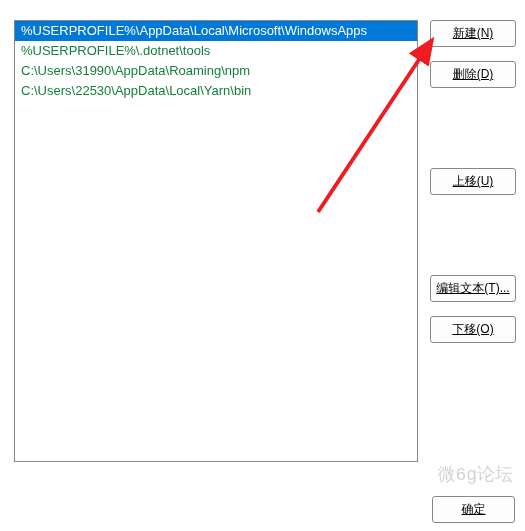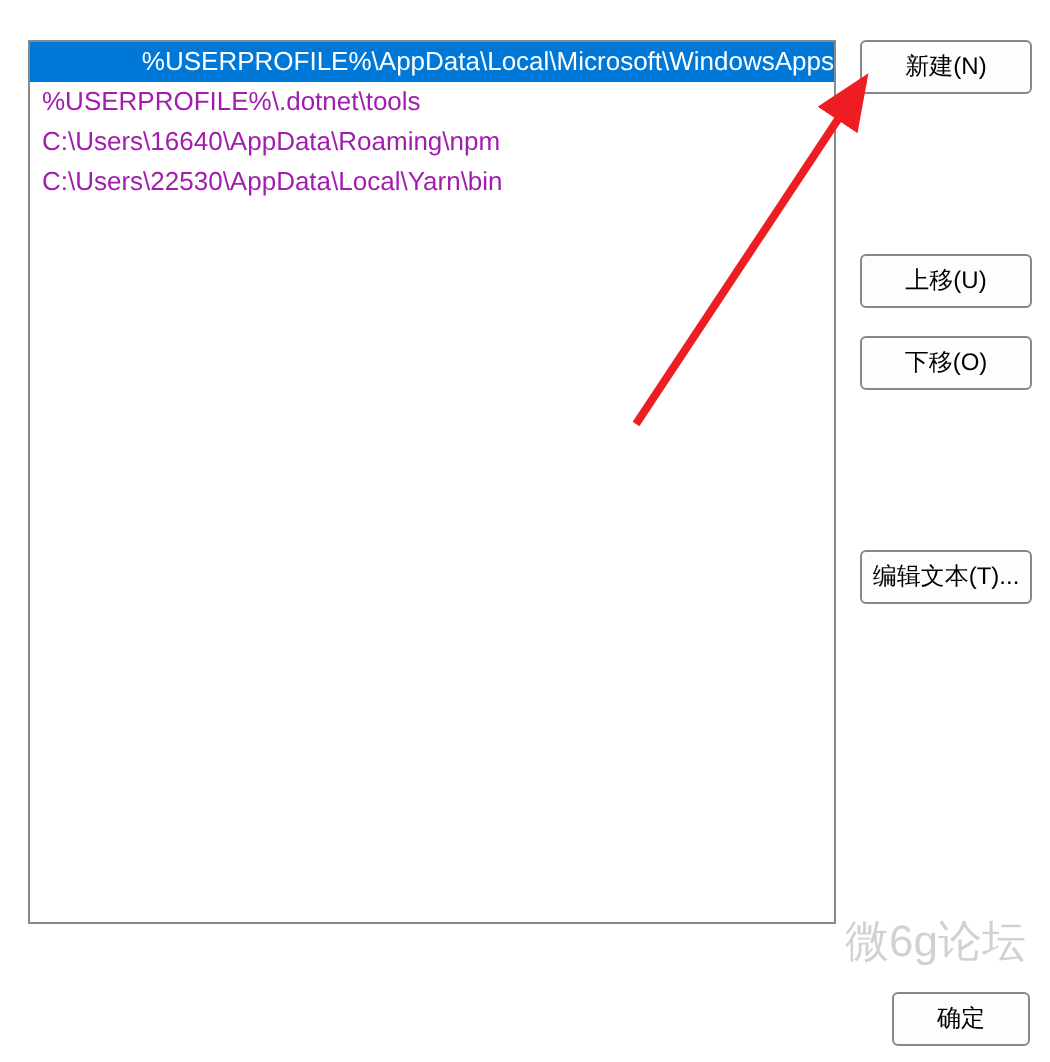--- a/index.html
+++ b/index.html
@@ -19,28 +19,27 @@
       height: 442px;
       border: 1px solid #888;
       background: #fff;
       overflow: hidden;
     }
     .list-item {
       height: 20px;
       line-height: 20px;
       padding-left: 6px;
       font-size: 13px;
-      color: #a21caf;
+      color: #15803d;
       white-space: nowrap;
       cursor: default;
     }
     .list-item.selected {
       background: #0078d7;
       color: #fff;
-      text-align: right;
     }
     .side-buttons {
       position: absolute;
       left: 430px;
       top: 20px;
       width: 86px;
       display: flex;
       flex-direction: column;
     }
     .btn {
@@ -50,65 +49,67 @@
       border: 1px solid #888;
       border-radius: 3px;
       font-size: 12px;
       color: #000;
       cursor: pointer;
       font-family: inherit;
       padding: 0;
       display: flex;
       align-items: center;
       justify-content: center;
+      text-decoration: underline;
     }
     .gap-small { margin-top: 14px; }
     .gap-large { margin-top: 80px; }
     .bottom-buttons {
       position: absolute;
       bottom: 8px;
       right: 10px;
       display: flex;
       gap: 12px;
     }
     .bottom-buttons .btn {
-      width: 69px;
+      width: 83px;
       height: 27px;
     }
     .arrow-svg {
       position: absolute;
       left: 0;
       top: 0;
       pointer-events: none;
     }
     .watermark {
       position: absolute;
       right: 12px;
       bottom: 45px;
-      font-size: 22px;
+      font-size: 18px;
       color: rgba(0,0,0,0.18);
       pointer-events: none;
-      font-family: Liberation Sans, sans-serif;
+      font-family: Liberation Mono, monospace;
     }
   </style>
 </head>
 <body>
 
 <div class="list-box">
   <div class="list-item selected">%USERPROFILE%\AppData\Local\Microsoft\WindowsApps</div>
   <div class="list-item">%USERPROFILE%\.dotnet\tools</div>
-  <div class="list-item">C:\Users\16640\AppData\Roaming\npm</div>
+  <div class="list-item">C:\Users\31990\AppData\Roaming\npm</div>
   <div class="list-item">C:\Users\22530\AppData\Local\Yarn\bin</div>
 </div>
 
 <div class="side-buttons">
   <button class="btn">新建(N)</button>
+  <button class="btn gap-small">删除(D)</button>
   <button class="btn gap-large">上移(U)</button>
+  <button class="btn gap-large">编辑文本(T)...</button>
   <button class="btn gap-small">下移(O)</button>
-  <button class="btn gap-large">编辑文本(T)...</button>
 </div>
 
 <div class="bottom-buttons">
   <button class="btn">确定</button>
 </div>
 
 <svg class="arrow-svg" width="525" height="531">
   <defs>
     <marker id="ahead" markerWidth="8" markerHeight="8" refX="6" refY="3" orient="auto">
       <polygon points="0 0, 7 3, 0 6" fill="#ee1c23"></polygon>

